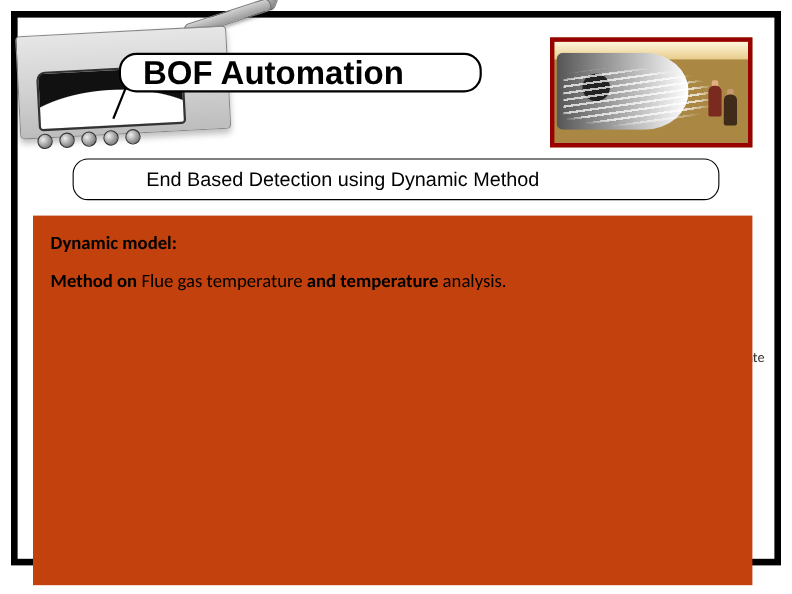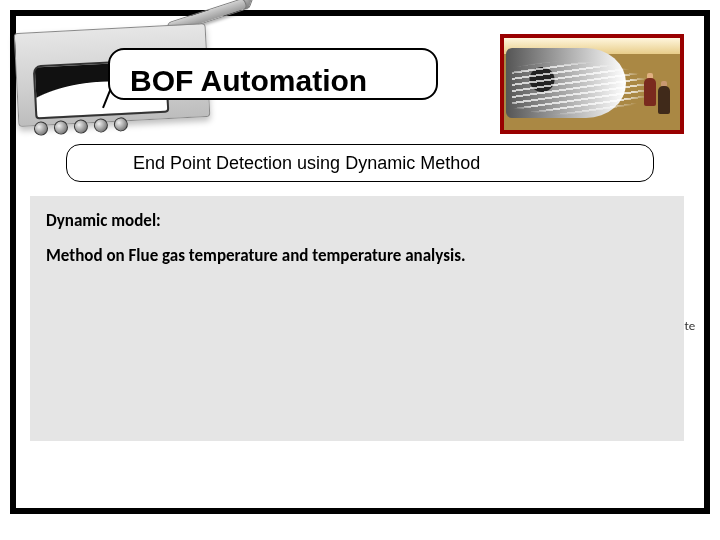--- a/index.html
+++ b/index.html
@@ -106,27 +106,27 @@
     border-radius: 50%;
     margin-right: 6px;
   }
 
   
   .title-box {
     position: absolute;
     left: 92px;
     top: 32px;
     width: 330px;
-    height: 52px;
+    height: 36px;
     background: #fff;
     border: 2px solid #000;
     border-radius: 16px;
     z-index: 5;
     display: flex;
-    align-items: flex-end;
+    align-items: flex-start;
     padding-left: 20px;
     box-sizing: border-box;
   }
   .title-text {
     font-size: 30px;
     font-weight: bold;
     color: #000;
     font-family: Arial, sans-serif;
   }
 
@@ -224,40 +224,40 @@
     text-align: left;
     z-index: 1;
   }
 
   
   .green-panel {
     position: absolute;
     left: 14px;
     top: 180px;
     width: 654px;
-    height: 245px;
-    background: #e5e5e5;
+    height: 336px;
+    background: #c2410c;
     z-index: 3;
     padding: 12px 16px 16px 16px;
     box-sizing: border-box;
     font-family: Calibri, Arial, sans-serif;
     color: #000;
   }
   .green-line1 {
     font-size: 17px;
     font-weight: bold;
     margin: 2px 0 14px 0;
   }
   .green-line2 {
     font-size: 17px;
     font-weight: bold;
     margin: 0;
   }
   .green-line2 .normal {
-    font-weight: bold;
+    font-weight: normal;
   }
 </style>
 </head>
 <body>
 
 <div class="frame">
 
   <div class="device-photo">
     <div class="device-arm2"></div>
     <div class="device-arm"></div>
@@ -273,21 +273,21 @@
   </div>
 
   <div class="right-photo-box">
     <div class="right-photo-sky"></div>
     <div class="right-photo-machine"></div>
     <div class="right-photo-lines"></div>
     <div class="right-photo-people"></div>
   </div>
 
   <div class="subtitle-box">
-    <span class="subtitle-text">End Point Detection using Dynamic Method</span>
+    <span class="subtitle-text">End Based Detection using Dynamic Method</span>
   </div>
 
   <div class="behind-text">
     <span>ow</span><br>
     <span>accurate</span>
   </div>
 
   <div class="green-panel">
     <p class="green-line1">Dynamic model:</p>
     <p class="green-line2">

